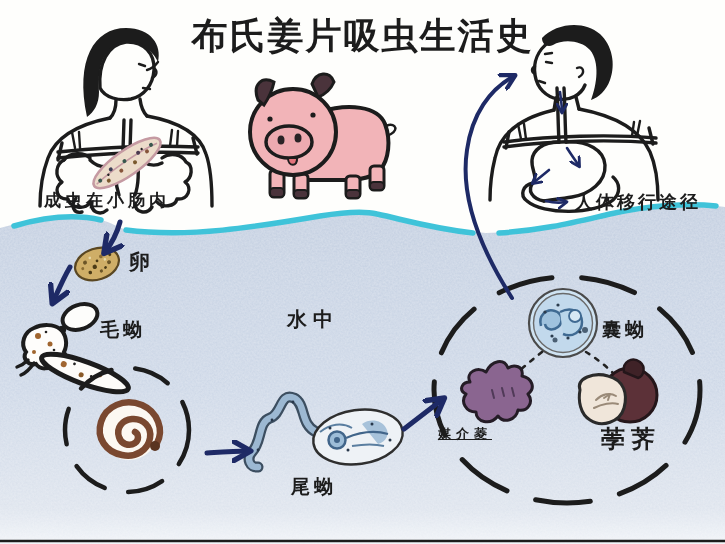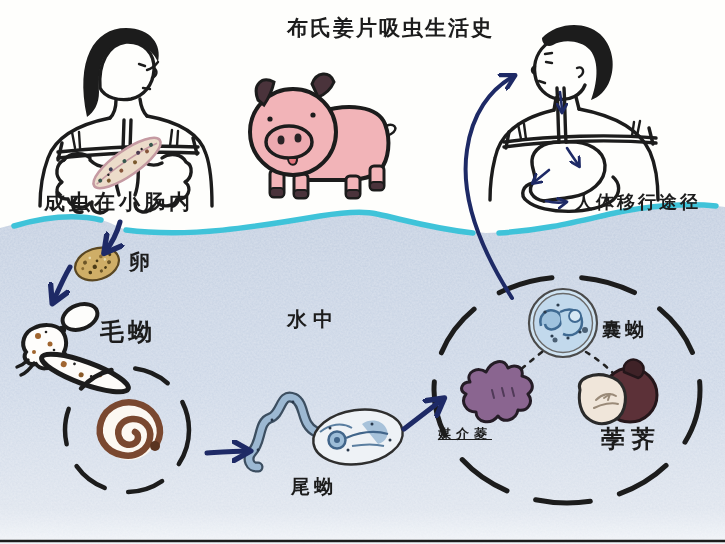--- a/index.html
+++ b/index.html
@@ -6,21 +6,21 @@
   .stage{
     position:relative;width:725px;height:544px;overflow:hidden;
     background:#fefefc;
     font-family:"DejaVu Sans",sans-serif;
   }
   .stage svg{position:absolute;left:0;top:0;}
   .label{
     position:absolute;font-weight:bold;color:#1c1c1c;white-space:nowrap;line-height:1;
     font-family:"DejaVu Sans",sans-serif;
   }
-  .title{font-size:21px;letter-spacing:2px;margin-left:28px;}
+  .title{font-size:36px;letter-spacing:2px;}
   .ink{stroke:var(--c-ink);fill:none;stroke-width:3.4;stroke-linecap:round;stroke-linejoin:round;}
   .ink2{stroke:var(--c-ink);fill:none;stroke-width:2.4;stroke-linecap:round;stroke-linejoin:round;}
   .inkfill{fill:var(--c-ink);stroke:none;}
   .arrow{stroke:var(--c-arrow);fill:none;stroke-width:5;stroke-linecap:round;}
   .arrow-s{stroke:var(--c-arrow);fill:none;stroke-width:2.6;stroke-linecap:round;}
   .waterline{stroke:var(--c-waterline);fill:none;stroke-width:5.5;stroke-linecap:round;}
   .dashc{stroke:var(--c-ink);fill:none;stroke-linecap:round;}
 </style>
 </head>
 <body>
@@ -274,28 +274,28 @@
     <path class="arrow" marker-end="url(#ah)" d="M 207,453 C 222,452 236,451 249,451"></path>
     <path class="arrow" marker-end="url(#ah)" d="M 404,429 C 417,419 430,409 443,399"></path>
     <path class="arrow" marker-end="url(#ah)" stroke-width="4" style="stroke-width:4" d="M 512,298 C 480,248 460,196 467,150 C 472,114 490,89 514,76"></path>
   </g>
 
   <line x1="0" y1="541" x2="725" y2="541" stroke="#1c1c1c" stroke-width="2.5"></line>
 </svg>
 
   <div class="label title" style="left:50%;top:18px;transform:translateX(-50%);">布氏姜片吸虫生活史</div>
 
-  <div class="label" style="left:44px;top:192px;font-size:21px;letter-spacing:4px;text-align:right;">成虫在小肠内</div>
+  <div class="label" style="left:44px;top:192px;font-size:17px;letter-spacing:4px;text-align:right;">成虫在小肠内</div>
 
 
   <div class="label" style="left:575px;top:193px;font-size:18px;letter-spacing:3px;">人体移行途径</div>
 
   <div class="label" style="left:129px;top:252px;font-size:21px;">卵</div>
 
-  <div class="label" style="left:100px;top:320px;font-size:24px;letter-spacing:4px;">毛蚴</div>
+  <div class="label" style="left:100px;top:320px;font-size:19px;letter-spacing:4px;">毛蚴</div>
 
   <div class="label" style="left:287px;top:309px;font-size:20px;letter-spacing:6px;text-align:right;">水中</div>
 
 
   <div class="label" style="left:291px;top:477px;font-size:19px;letter-spacing:4px;">尾蚴</div>
 
   <div class="label" style="left:602px;top:313px;font-size:19px;letter-spacing:4px;margin-top:7px;">囊蚴</div>
 
   <div class="label" style="left:438px;top:427px;font-size:13px;letter-spacing:5px;text-decoration:underline;">媒介菱</div>
 

